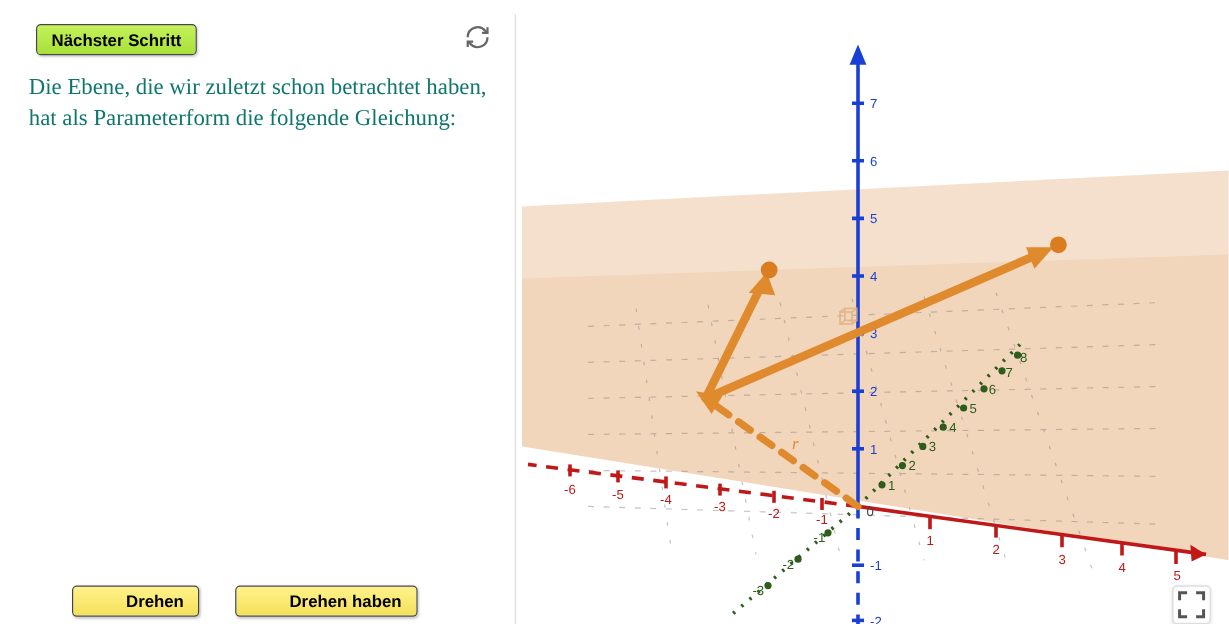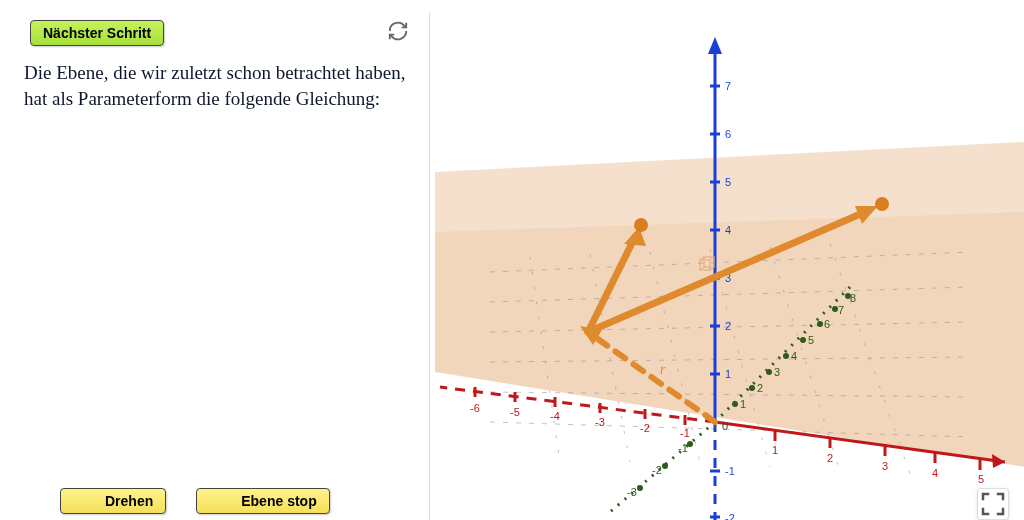--- a/index.html
+++ b/index.html
@@ -64,21 +64,21 @@
     cursor: pointer;
     color: #666;
   }
   .description {
     position: absolute;
     top: 48px;
     left: 24px;
     right: 20px;
     font-size: 19px;
     line-height: 1.35;
-    color: #0f172a;
+    color: #0f766e;
   }
   .bottom-buttons {
     position: absolute;
     bottom: 18px;
     left: 60px;
     display: flex;
     gap: 30px;
   }
   .fullscreen-btn {
     position: absolute;
@@ -121,21 +121,21 @@
         <path d="M21 3v5h-5"></path>
         <path d="M21 12a9 9 0 0 1-15.9 5.8L3 16"></path>
         <path d="M3 21v-5h5"></path>
       </svg>
     </div>
 
     <div class="description">Die Ebene, die wir zuletzt schon betrachtet haben, hat als Parameterform die folgende Gleichung:</div>
 
     <div class="bottom-buttons">
       <div class="btn btn-yellow">Drehen</div>
-      <div class="btn btn-yellow">Ebene stop</div>
+      <div class="btn btn-yellow">Drehen haben</div>
     </div>
   </div>
 
   <div class="right-panel">
     <svg viewBox="0 0 594 520">
 
       <polygon points="5,160 595,130 595,455 5,360" fill="#e3a56b" fill-opacity="0.45"></polygon>
 
       <polygon points="5,160 595,130 595,200 5,220" fill="#ffffff" fill-opacity="0.25"></polygon>
 

